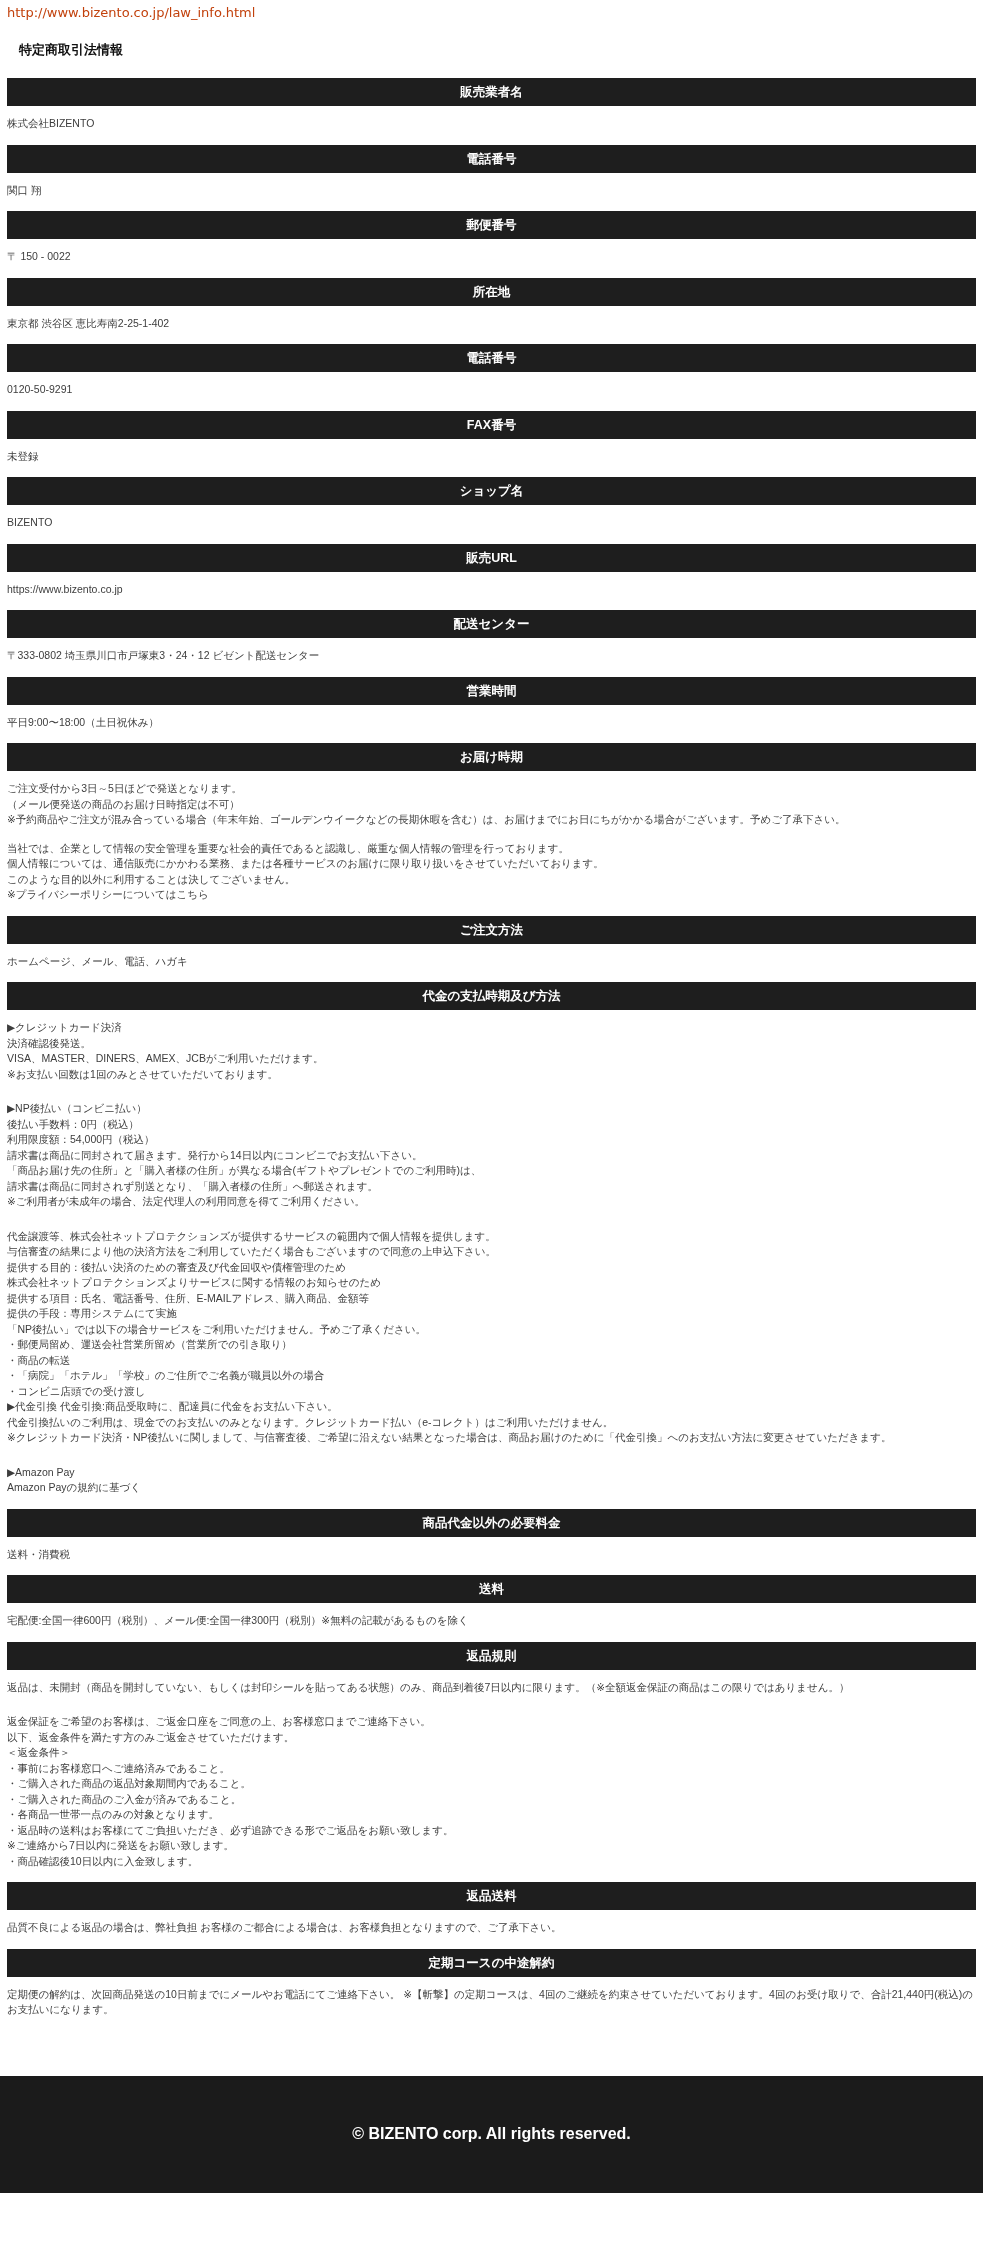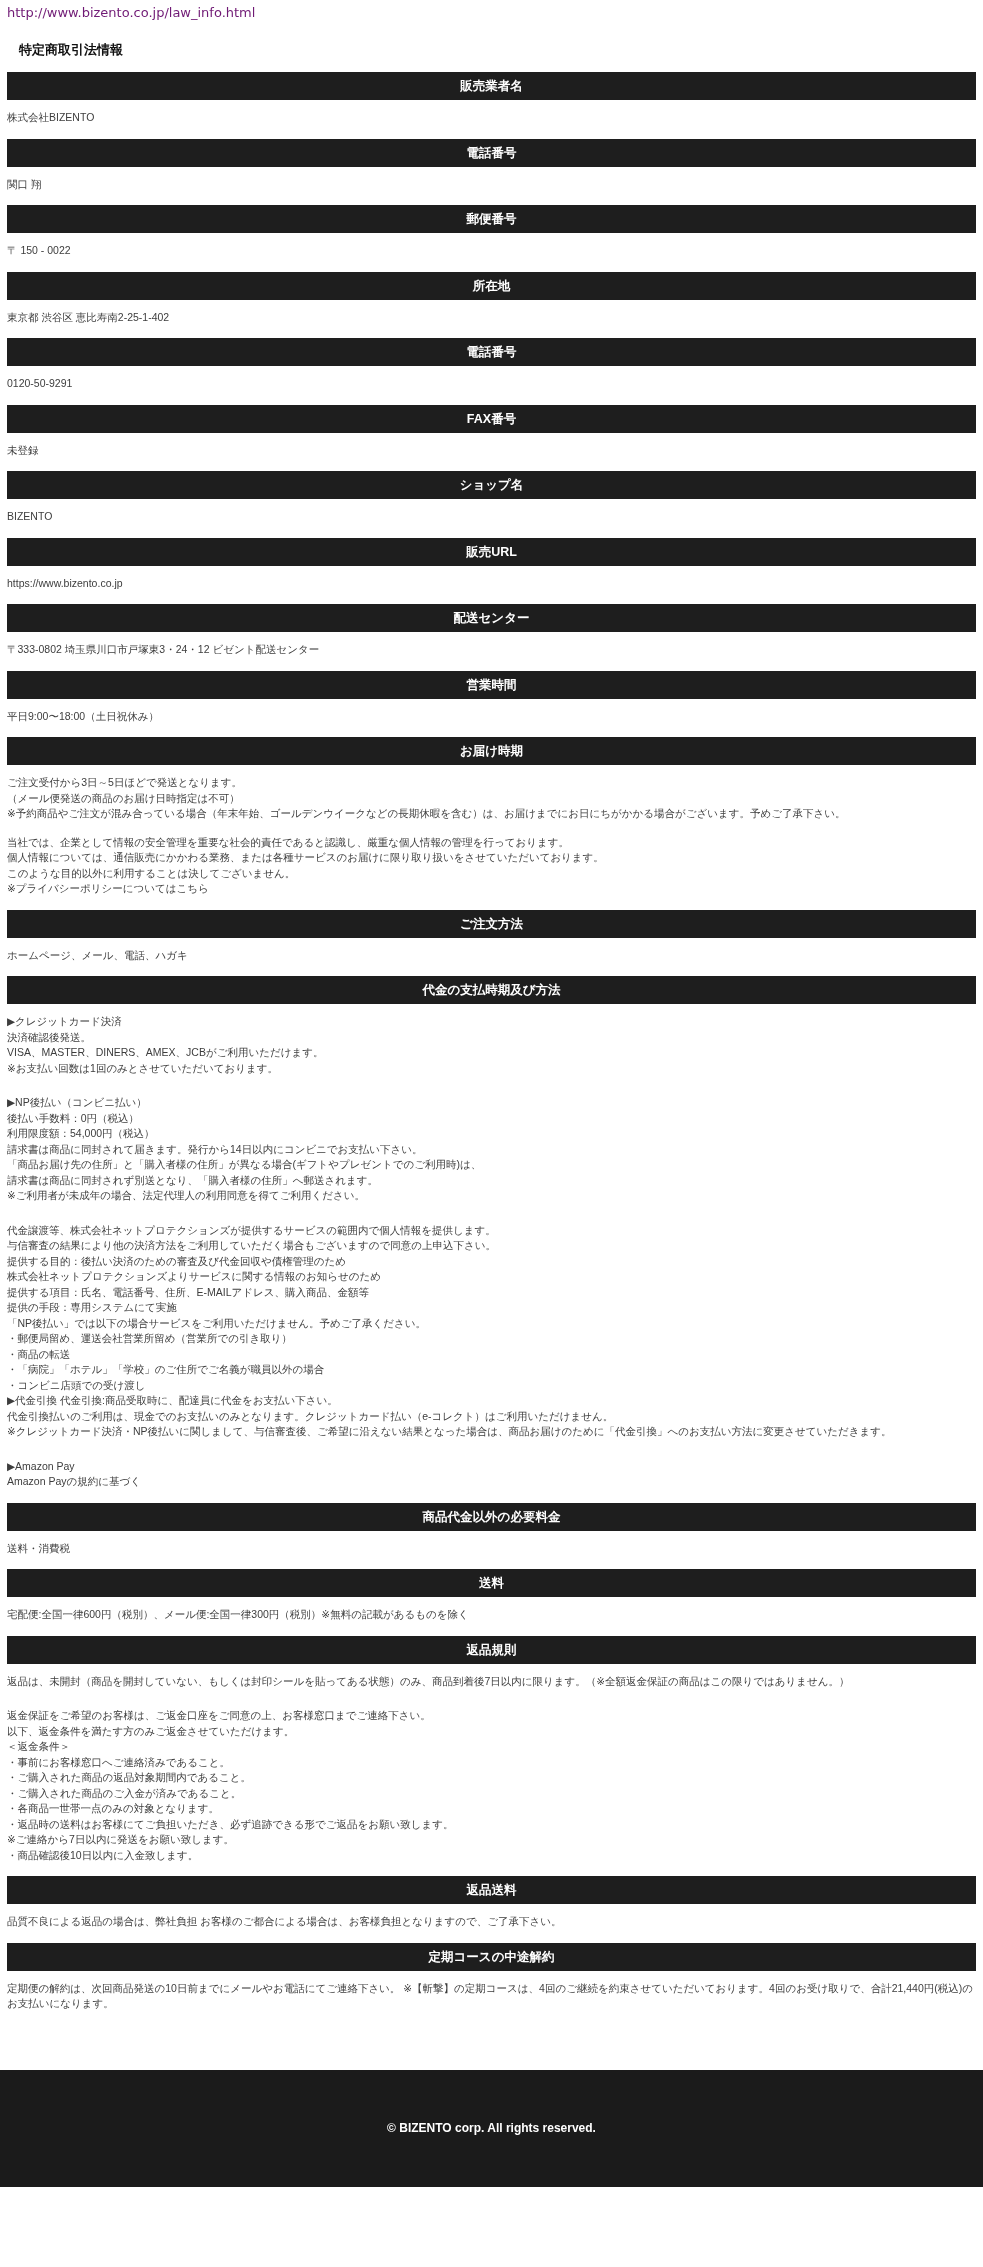--- a/index.html
+++ b/index.html
@@ -11,63 +11,63 @@
   html,body{margin:0;padding:0;background:#ffffff;}
   body{
     width:983px;
     min-height:2267px;
     font-family:"Liberation Sans","DejaVu Sans",sans-serif;
     color:var(--body-text);
   }
   .page{padding:0 7px;}
   .url-line{
     font-size:13px;
-    color:#701a75;
+    color:#c2410c;
     padding-top:5px;
     font-family:"DejaVu Sans",sans-serif;
   }
   .page-title{
     font-size:13px;
     font-weight:bold;
     color:#111;
     margin-top:21px;
     padding-left:12px;
   }
   .law-section .bar{
     background:var(--bar-bg);
     color:var(--bar-text);
     height:28px;
     line-height:28px;
     text-align:center;
     font-size:12.5px;
     font-weight:bold;
     margin-top:13px;
   }
-  #sections > .law-section:first-child .bar{margin-top:13px;}
+  #sections > .law-section:first-child .bar{margin-top:19px;}
   .law-section .content{
     margin:10px 0 13px 0;
     font-size:10.5px;
   }
   .law-section .line{
     line-height:15.5px;
     min-height:15.5px;
     white-space:normal;
   }
   .law-section .line.blank{height:19px;}
   .footer{
     margin-top:58px;
     height:117px;
     background:var(--footer-bg);
     display:flex;
     align-items:center;
     justify-content:center;
   }
   .footer .copyright{
     color:#ffffff;
-    font-size:12px;
+    font-size:16px;
     font-weight:bold;
   }
 </style>
 </head>
 <body>
 
 <div class="page">
   <div class="url-line">http://www.bizento.co.jp/law_info.html</div>
   <div class="page-title">特定商取引法情報</div>
   <div id="sections">

